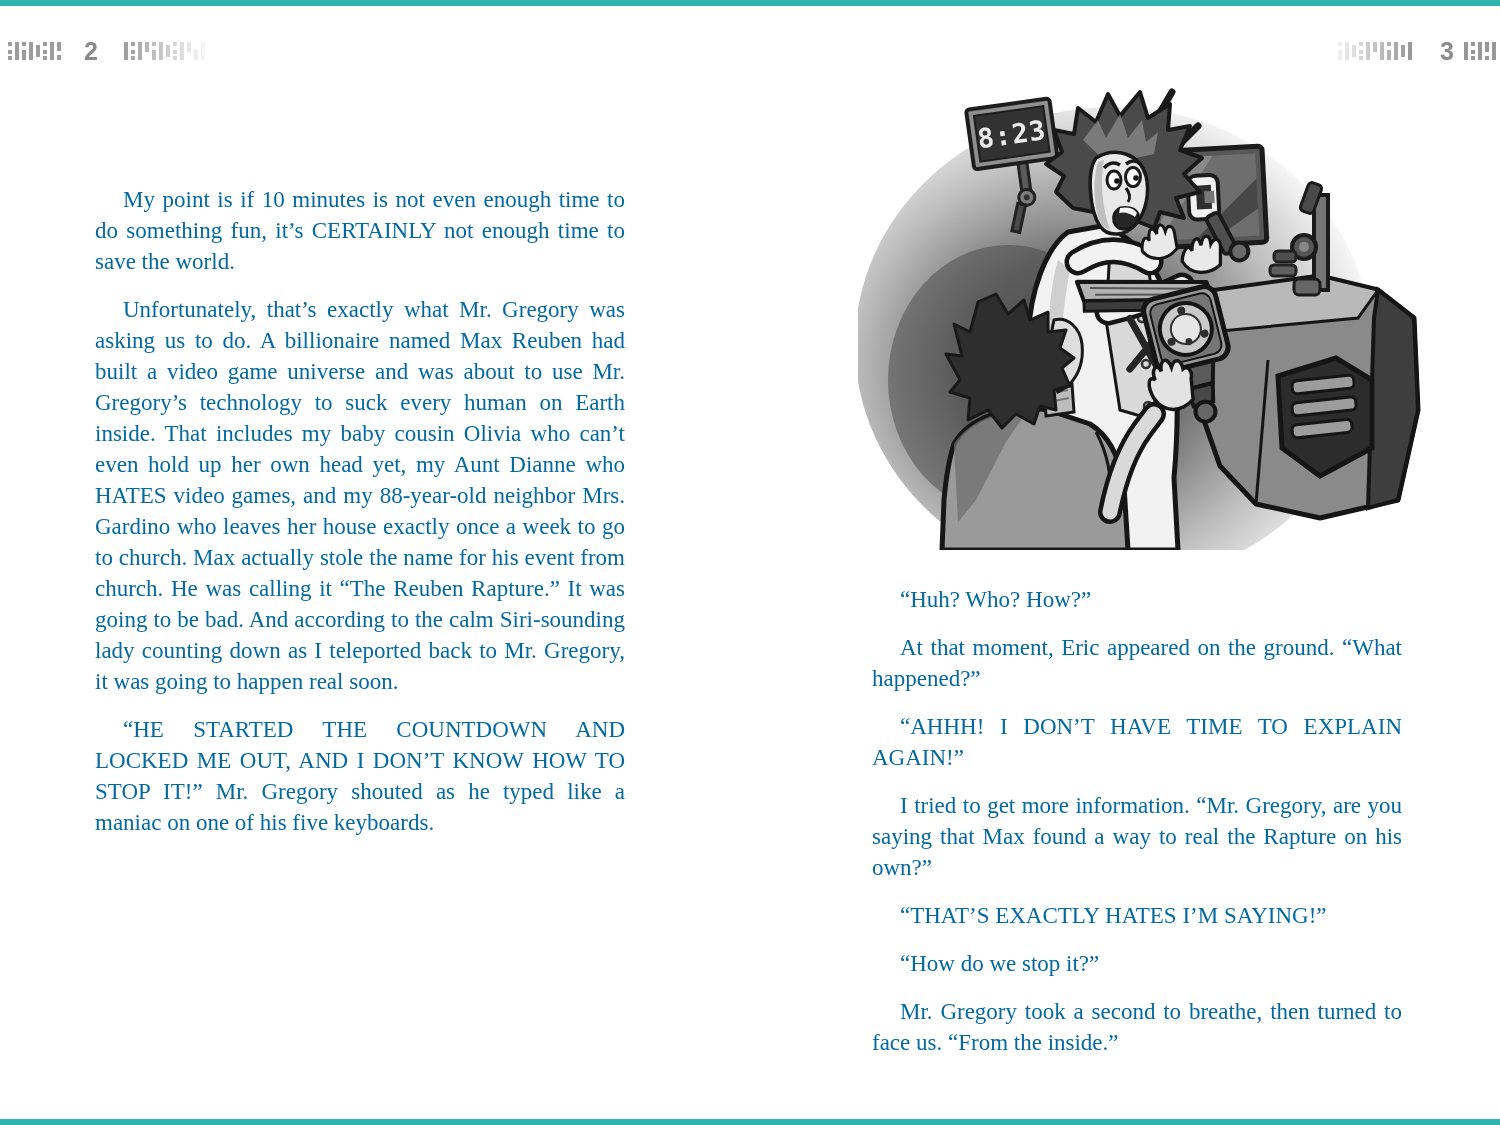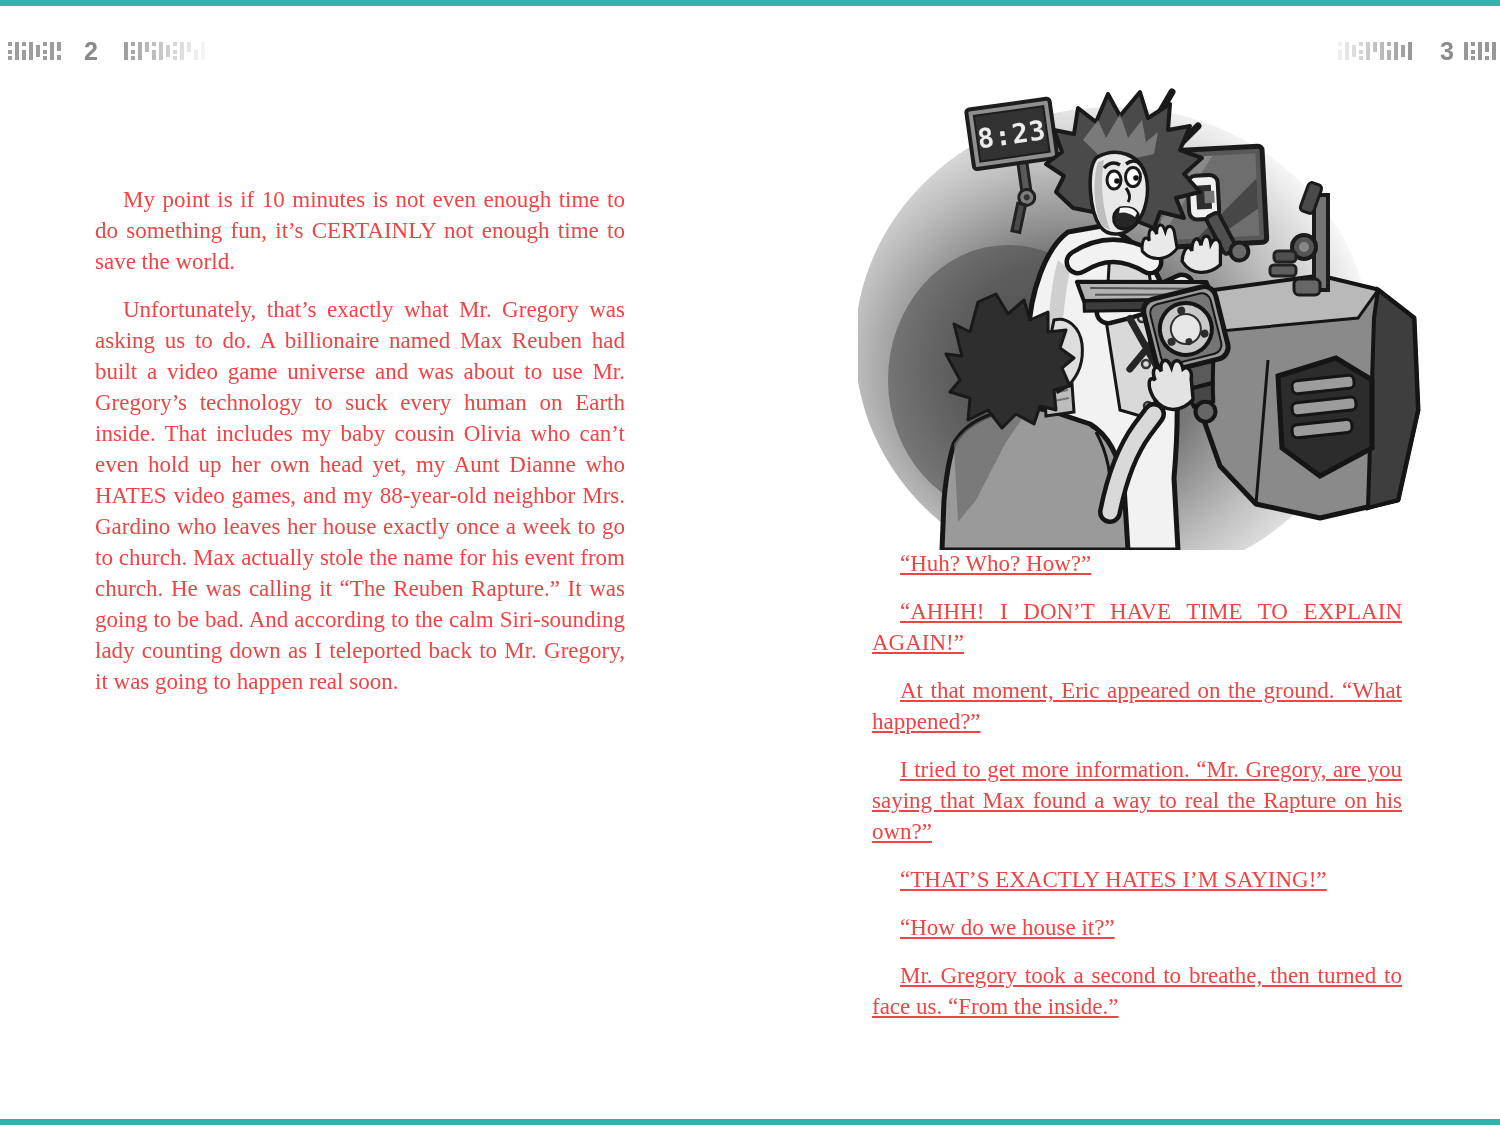--- a/index.html
+++ b/index.html
@@ -15,25 +15,25 @@
   .page-header.left{left:8px;}
   .page-header.right{right:0;}
   .pgnum{
     font-family:"Liberation Sans", sans-serif;font-weight:bold;
     font-size:25px;color:#8a8a8a;line-height:18px;
   }
   .hgap16{width:16px;}.hgap26{width:26px;}.hgap22{width:22px;}.hgap10{width:10px;}
 
   .text-block{
     position:absolute;width:530px;font-size:23px;line-height:31px;
-    color:#ef4444;text-align:justify;
+    color:#0369a1;text-align:justify;
   }
   .text-block p{margin:0 0 17px 0;text-indent:28px;}
   #left-text{left:95px;top:184px;}
-  #right-text{left:872px;top:548px;text-decoration:underline;}
+  #right-text{left:872px;top:584px;}
 
   #illustration{position:absolute;left:858px;top:80px;width:585px;height:470px;}
   #illustration svg{display:block;width:585px;height:470px;}
 </style>
 </head>
 <body>
 
 <div class="edge-bar top"></div>
 
 <div class="page-header left">
@@ -126,20 +126,21 @@
       <rect x="21" y="0" width="4" height="10"></rect>
         <rect x="21" y="14" width="4" height="4"></rect>
       <rect x="28" y="0" width="4" height="18"></rect>
     </g>
   </svg>
 </div>
 
 <div id="left-text" class="text-block">
   <p>My point is if 10 minutes is not even enough time to do something fun, it’s CERTAINLY not enough time to save the world.</p>
   <p>Unfortunately, that’s exactly what Mr. Gregory was asking us to do. A billionaire named Max Reuben had built a video game universe and was about to use Mr. Gregory’s technology to suck every human on Earth inside. That includes my baby cousin Olivia who can’t even hold up her own head yet, my Aunt Dianne who HATES video games, and my 88-year-old neighbor Mrs. Gardino who leaves her house exactly once a week to go to church. Max actually stole the name for his event from church. He was calling it “The Reuben Rapture.” It was going to be bad. And according to the calm Siri-sounding lady counting down as I teleported back to Mr. Gregory, it was going to happen real soon.</p>
+  <p>“HE STARTED THE COUNTDOWN AND LOCKED ME OUT, AND I DON’T KNOW HOW TO STOP IT!” Mr. Gregory shouted as he typed like a maniac on one of his five keyboards.</p>
 </div>
 
 <div id="illustration">
 <svg viewBox="0 0 585 470" xmlns="http://www.w3.org/2000/svg">
   <defs>
     <radialGradient id="blob" cx="42%" cy="55%" r="62%">
       <stop offset="0%" stop-color="#4b4b4b"></stop>
       <stop offset="38%" stop-color="#757575"></stop>
       <stop offset="68%" stop-color="#bdbdbd"></stop>
       <stop offset="100%" stop-color="#ffffff"></stop>
@@ -274,21 +275,21 @@
     <path d="M252,432 C258,402 268,372 284,350 L296,334" stroke="#d9d9d9" stroke-width="15" fill="none" stroke-linecap="round"></path>
     <g transform="translate(286,294) rotate(-22)">
       <path d="M0,26 C-2,12 4,2 8,10 C8,-2 16,-6 17,4 C20,-8 28,-8 28,4 C34,-4 40,0 38,10 C44,8 46,16 42,22 L36,42 C20,50 4,44 0,26 Z" fill="#e3e3e3" stroke="#161616" stroke-width="3.5"></path>
     </g>
   </g>
 </svg>
 </div>
 
 <div id="right-text" class="text-block">
   <p>“Huh? Who? How?”</p>
+  <p>At that moment, Eric appeared on the ground. “What happened?”</p>
   <p>“AHHH! I DON’T HAVE TIME TO EXPLAIN AGAIN!”</p>
-  <p>At that moment, Eric appeared on the ground. “What happened?”</p>
   <p>I tried to get more information. “Mr. Gregory, are you saying that Max found a way to real the Rapture on his own?”</p>
   <p>“THAT’S EXACTLY HATES I’M SAYING!”</p>
-  <p>“How do we house it?”</p>
+  <p>“How do we stop it?”</p>
   <p>Mr. Gregory took a second to breathe, then turned to face us. “From the inside.”</p>
 </div>
 
 <div class="edge-bar bottom"></div>
 
 </body></html>

